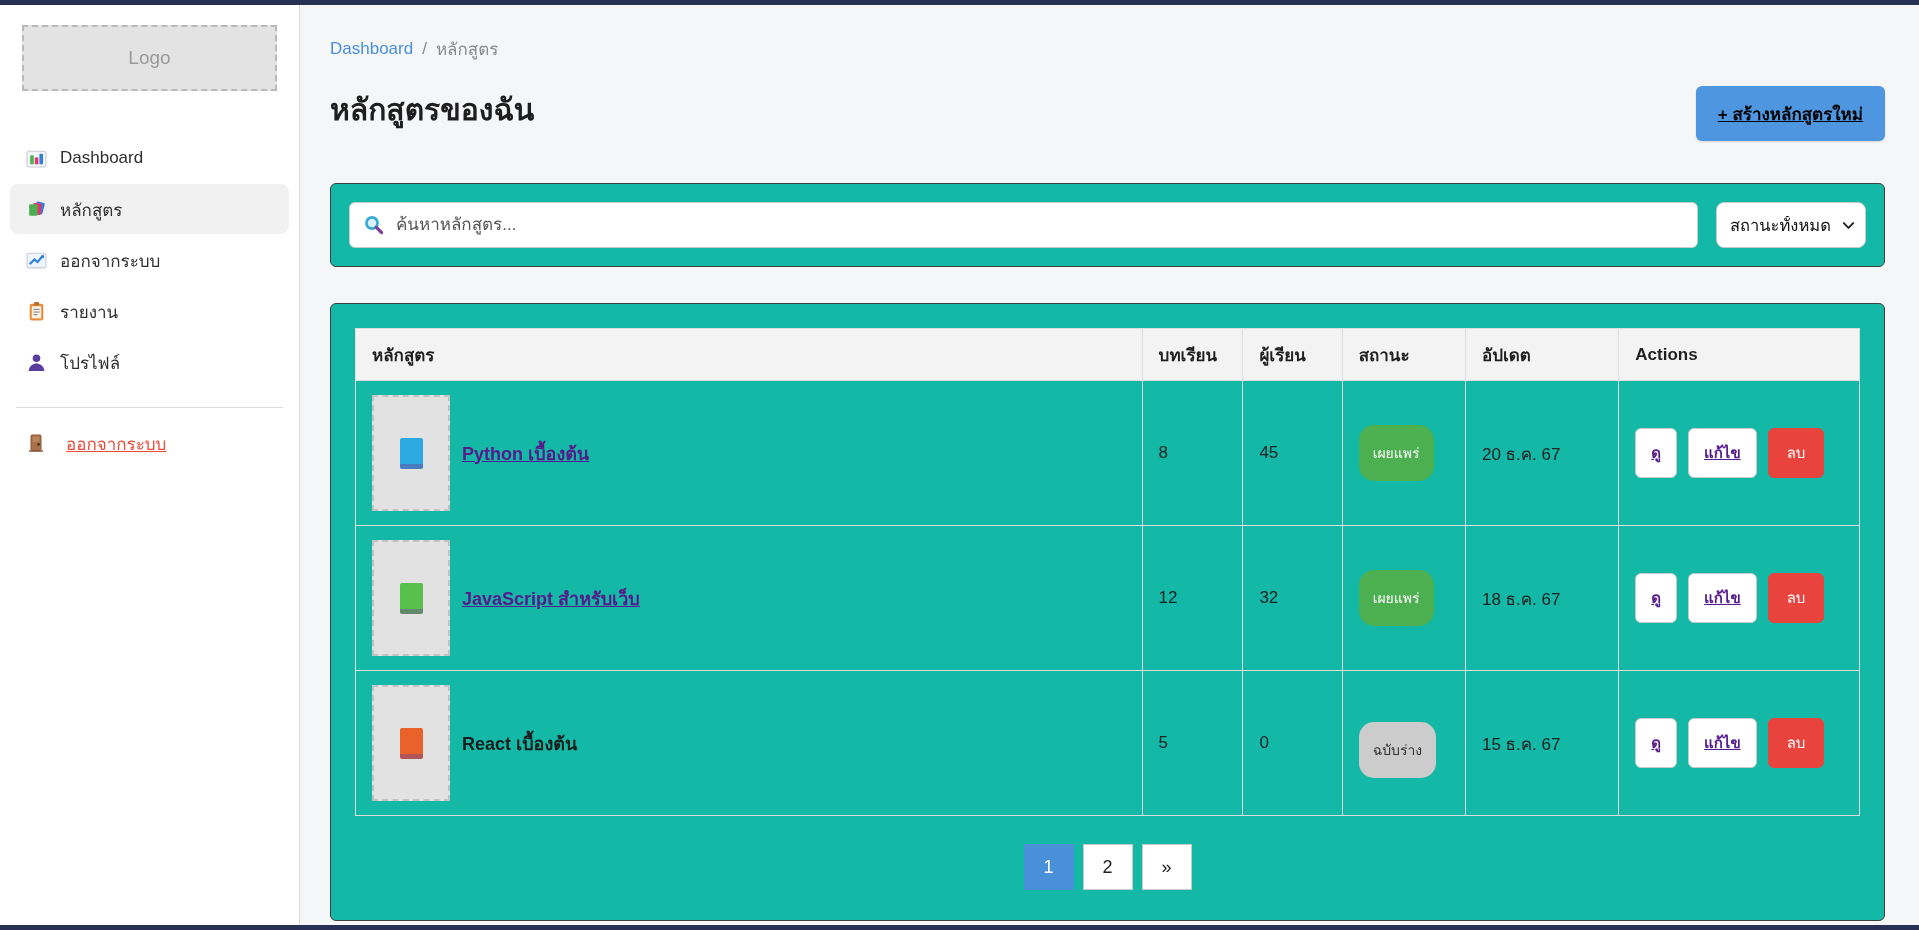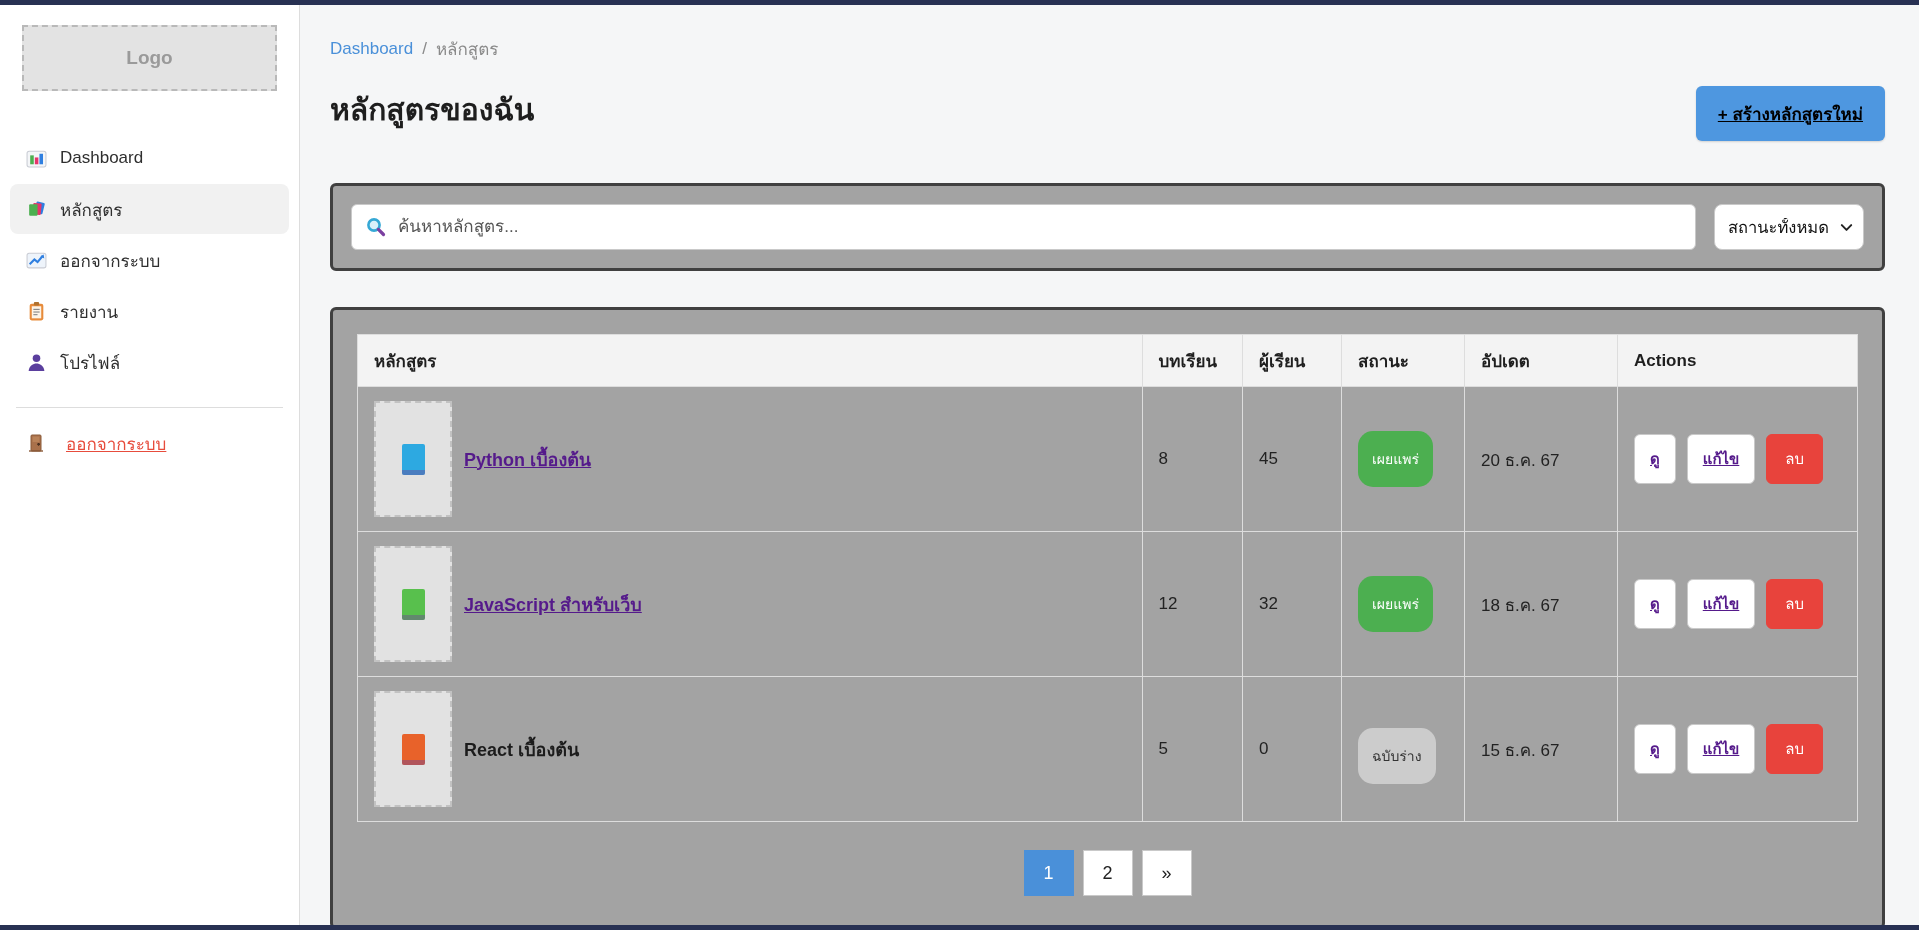--- a/index.html
+++ b/index.html
@@ -9,21 +9,21 @@
     background:#283153;
     color:#222;
   }
   .app { position:absolute; top:5px; left:0; right:0; height:920px; display:flex; }
 
   
   .sidebar { width:300px; background:#ffffff; border-right:1px solid #ddd; flex-shrink:0; }
   .logo-box {
     margin:20px 22px 0 22px; height:66px; background:#e3e3e3;
     border:2px dashed #b9b9b9; display:flex; align-items:center; justify-content:center;
-    color:#9a9a9a; font-size:19px;font-weight:bold;
+    color:#9a9a9a; font-size:19px;
   }
   .nav { margin-top:42px; }
   .nav-item {
     display:flex; align-items:center; gap:13px; height:50px;
     margin:1px 10px; padding-left:16px; font-size:17px; color:#2f2f2f;
     border-radius:8px; cursor:pointer;
   }
   .nav-item.active { background:#f1f1f1; }
   .nav-icon { width:21px; height:21px; flex-shrink:0; display:inline-flex; }
   .divider { border-top:1px solid #ddd; margin:20px 16px 0 16px; }
@@ -37,21 +37,21 @@
   .breadcrumb { font-size:17px; color:#8a8a8a; display:flex; gap:9px; align-items:center; }
   .breadcrumb a { color:#4a90d9; text-decoration:none; cursor:pointer; }
   .header-row { margin-top:24px; display:flex; justify-content:space-between; align-items:flex-start; }
   .page-title { font-size:30px; font-weight:bold; color:#1e1e1e; }
   .create-btn {
     background:#4e97e0; border:none; border-radius:6px; padding:14px 22px;
     color:#000000; font-size:17px; font-weight:bold; text-decoration:underline;
     cursor:pointer; font-family:inherit; box-shadow:0 1px 2px rgba(0,0,0,.15);
   }
 
-  .card { background:#a3a3a3; border:3px solid #404040; border-radius:6px; }
+  .card { background:#14b8a6; border:1px solid #404040; border-radius:6px; }
 
   
   .filter-card { margin-top:42px; padding:18px; display:flex; gap:18px; align-items:center; }
   .search-wrap { flex:1; position:relative; }
   .search-wrap .s-icon { position:absolute; left:13px; top:11px; width:24px; height:24px; }
   .search-input {
     width:100%; height:46px; border:1px solid #c9c9c9; border-radius:6px;
     padding:0 14px 0 46px; font-size:17px; font-family:inherit; color:#222; background:#fff;
   }
   .search-input::placeholder { color:#555; opacity:1; }

